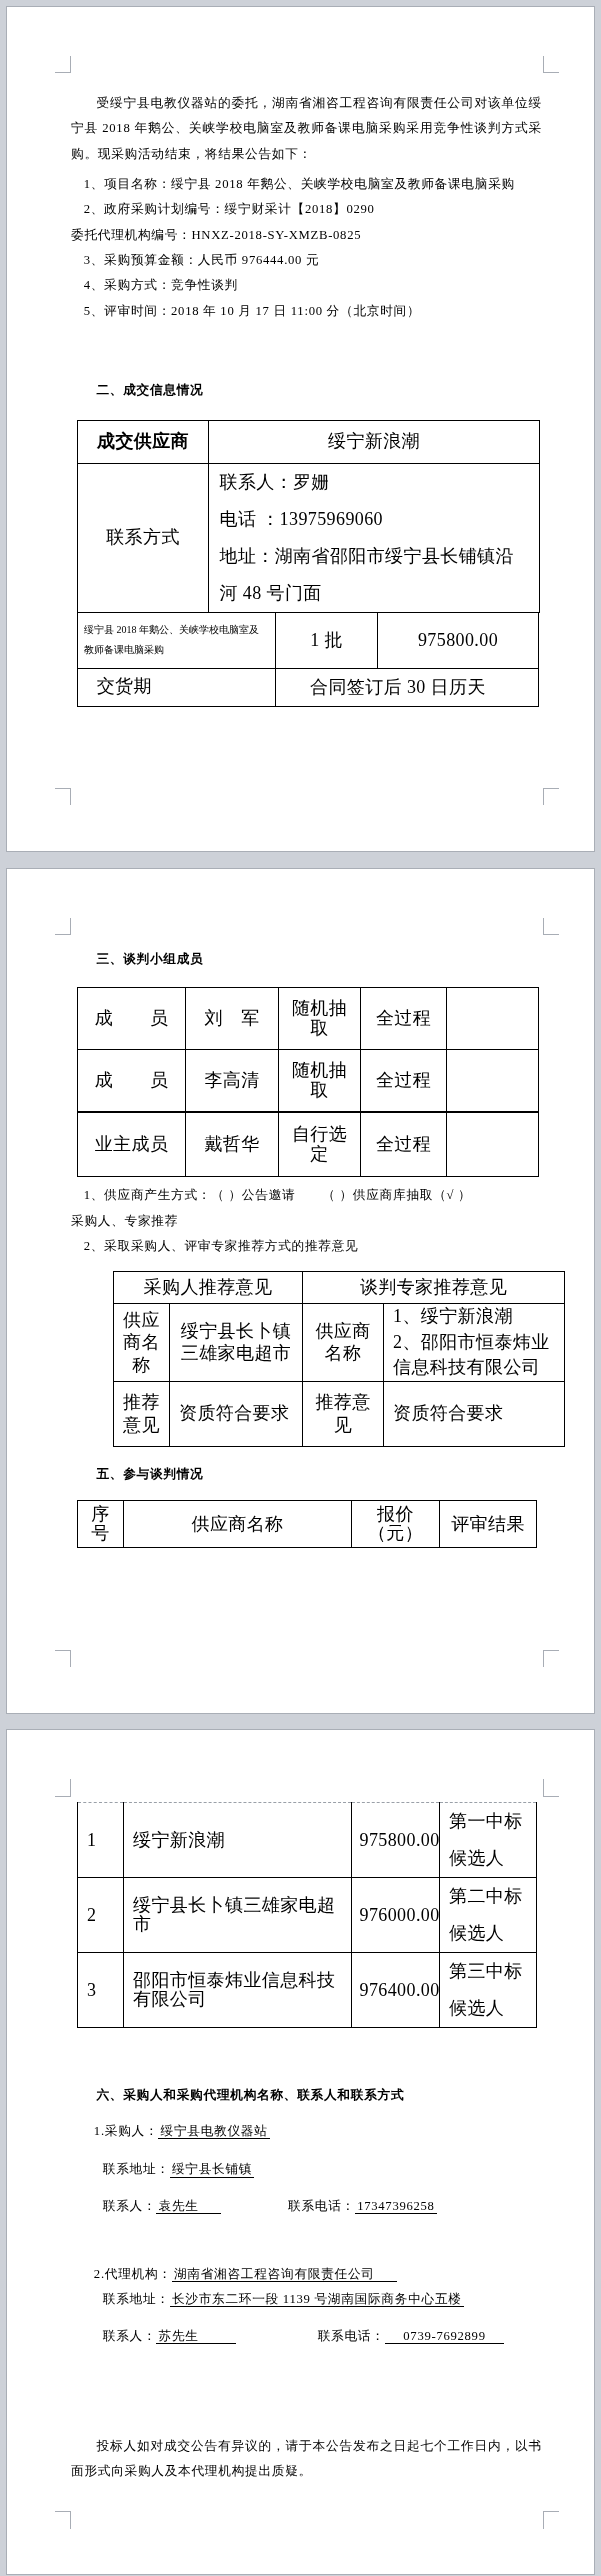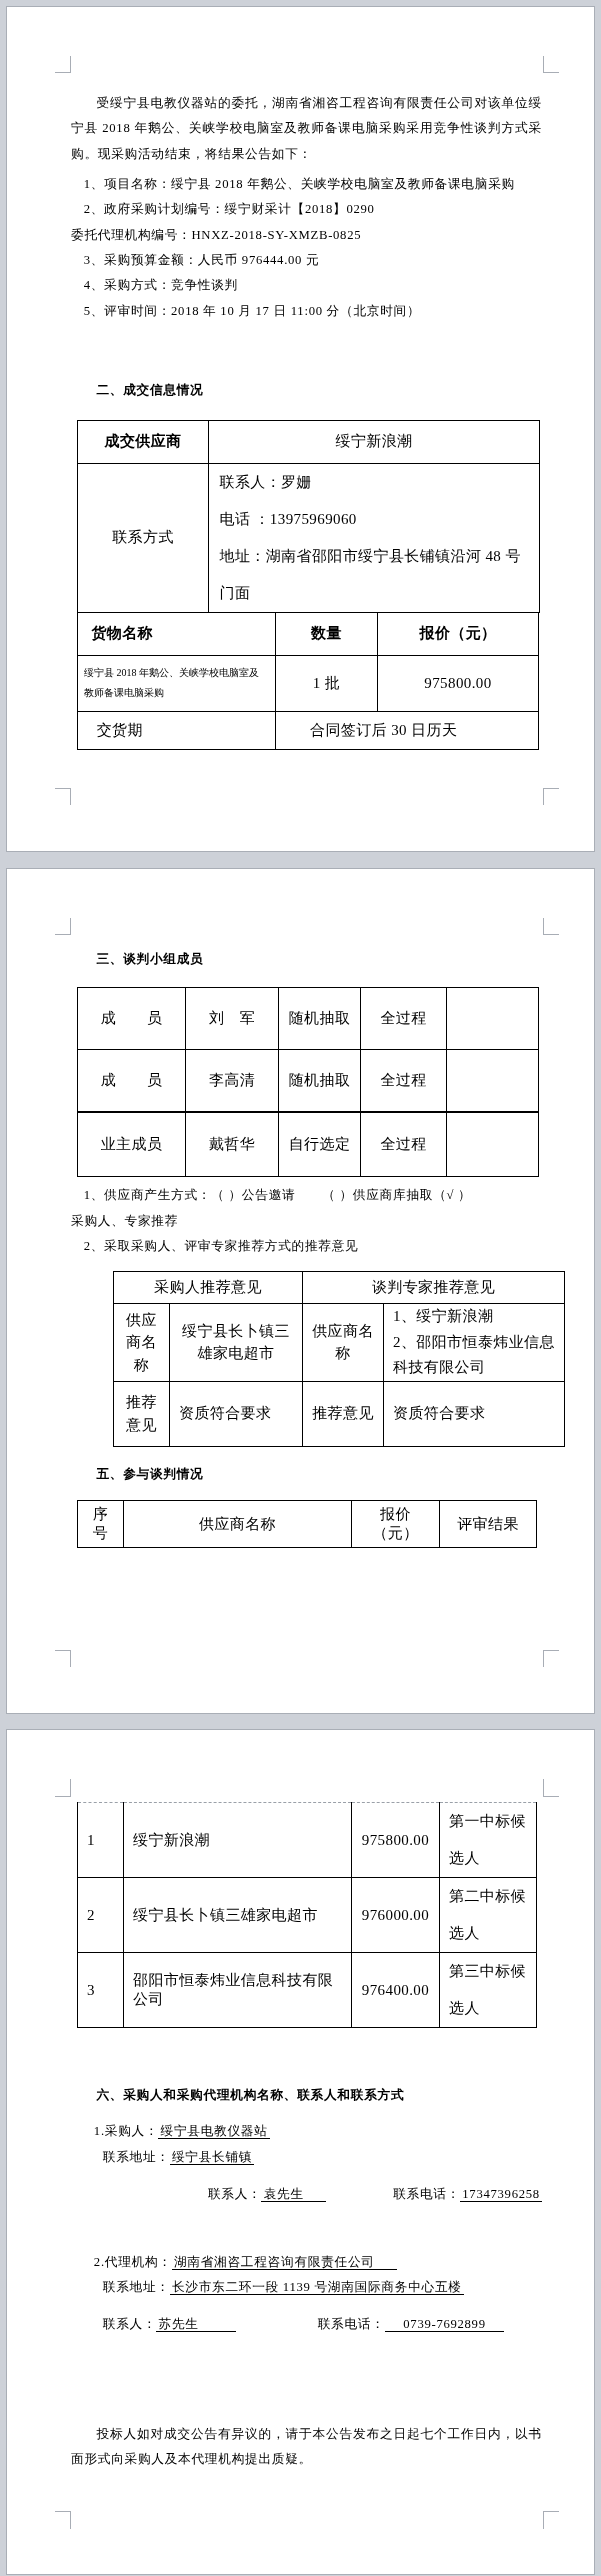--- a/index.html
+++ b/index.html
@@ -38,41 +38,41 @@
   .para{text-indent:2em;text-align:justify;}
   .heading{font-weight:bold;text-indent:2em;}
   .item{text-indent:1em;}
   .item-hang{padding-left:6.2em;text-indent:-5.2em;text-align:justify;}
   .plain{text-indent:0;}
 
   table{border-collapse:collapse;margin-left:6px;table-layout:fixed;}
   td{
     border:1.1px solid #000;
     padding:0 7.5px;
-    font-size:15px;
+    font-size:18px;
     letter-spacing:0.4px;
     line-height:19.4px;
     vertical-align:middle;
     overflow:hidden;
   }
   .bold{font-weight:bold;}
   .ctr{text-align:center;}
 
   
   .t-deal1{width:462px;margin-top:16.4px;}
   .t-deal1 .r-sup td{height:42px;}
   .t-deal1 .r-con td{height:114px;}
   .cell-contact div{line-height:37px;padding-left:3px;}
   .t-deal2{width:462px;}
   .t-deal2 tr:first-child td{border-top:none;}
   .t-deal2 .r-gh td{height:42px;}
   .t-deal2 .r-gr td{height:55px;}
   .goods-name{font-size:10px;line-height:20px;letter-spacing:0;padding-left:6px;}
   .t-deal2 .r-dl td{height:37px;}
-  .dl-label{padding-left:18.7px;}
+  .dl-label{padding-left:18.7px;font-family:Liberation Mono, monospace;}
   .dl-value{padding-left:34px;}
 
   
   .t-mem{width:462px;margin-top:15px;}
   .t-mem .hd td{height:57px;}
   .t-mem .rw td{height:61px;text-align:center;}
   .t-mem .rw3 td{border-top:2.2px solid #000;height:63px;text-align:center;}
 
   
   .t-rec{width:451px;margin-left:42px;margin-top:12px;}
@@ -144,25 +144,20 @@
       </tr>
     </tbody>
       </table>
     <table class="t-deal2">
       <colgroup>
           <col style="width:198px;">
           <col style="width:102px;">
           <col style="width:161px;">
         </colgroup>
       <tbody>
-          <tr class="r-gh">
-        <td class="bold" style="padding-left:13.4px;">货物名称</td>
-        <td class="bold ctr">数量</td>
-        <td class="bold ctr">报价（元）</td>
-      </tr>
       <tr class="r-gr">
         <td class="goods-name">绥宁县 2018 年鹅公、关峡学校电脑室及教师备课电脑采购</td>
         <td class="ctr">1 批</td>
         <td class="ctr">975800.00</td>
       </tr>
       <tr class="r-dl">
         <td class="dl-label">交货期</td>
         <td colspan="2" class="dl-value">合同签订后 30 日历天</td>
       </tr>
     </tbody>
@@ -303,24 +298,24 @@
         <td class="cell-result">第三中标候选人</td>
       </tr>
     </tbody>
       </table>
 
     <div class="heading" style="margin-top:55px;">六、采购人和采购代理机构名称、联系人和联系方式</div>
 
     <div class="c-line" style="margin-top:10.5px;">
       <span>1.采购人：</span><span class="u">绥宁县电教仪器站</span>
     </div>
-    <div class="c-sub" style="margin-top:0;">
+    <div class="c-sub" style="margin-top:12px;font-family:Liberation Mono, monospace;">
       <span>联系地址：</span><span class="u">绥宁县长铺镇</span>
     </div>
-    <div class="c-sub" style="margin-top:12px;text-align:right;">
+    <div class="c-sub" style="margin-top:12px;">
       <span>联系人：</span><span class="u pr30">袁先生</span><span class="gap90"></span><span>联系电话：</span><span class="u">17347396258</span>
     </div>
 
     <div class="c-line" style="margin-top:42px;">
       <span>2.代理机构：</span><span class="u pr30">湖南省湘咨工程咨询有限责任公司</span>
     </div>
     <div class="c-sub" style="margin-top:0;">
       <span>联系地址：</span><span class="u">长沙市东二环一段 1139 号湖南国际商务中心五楼</span>
     </div>
     <div class="c-sub" style="margin-top:12px;">

